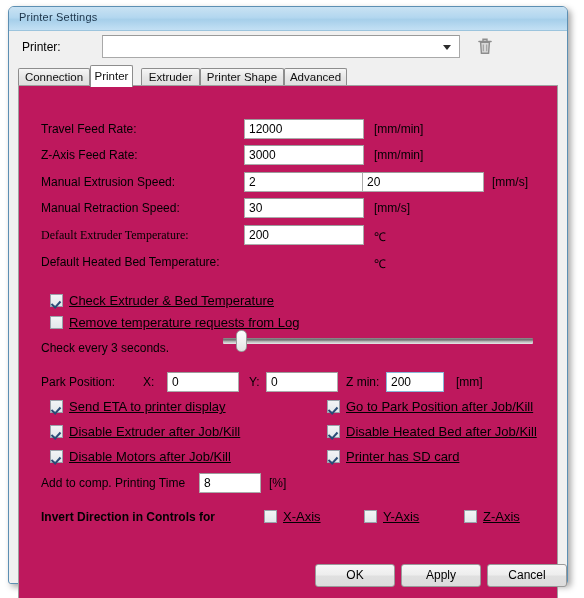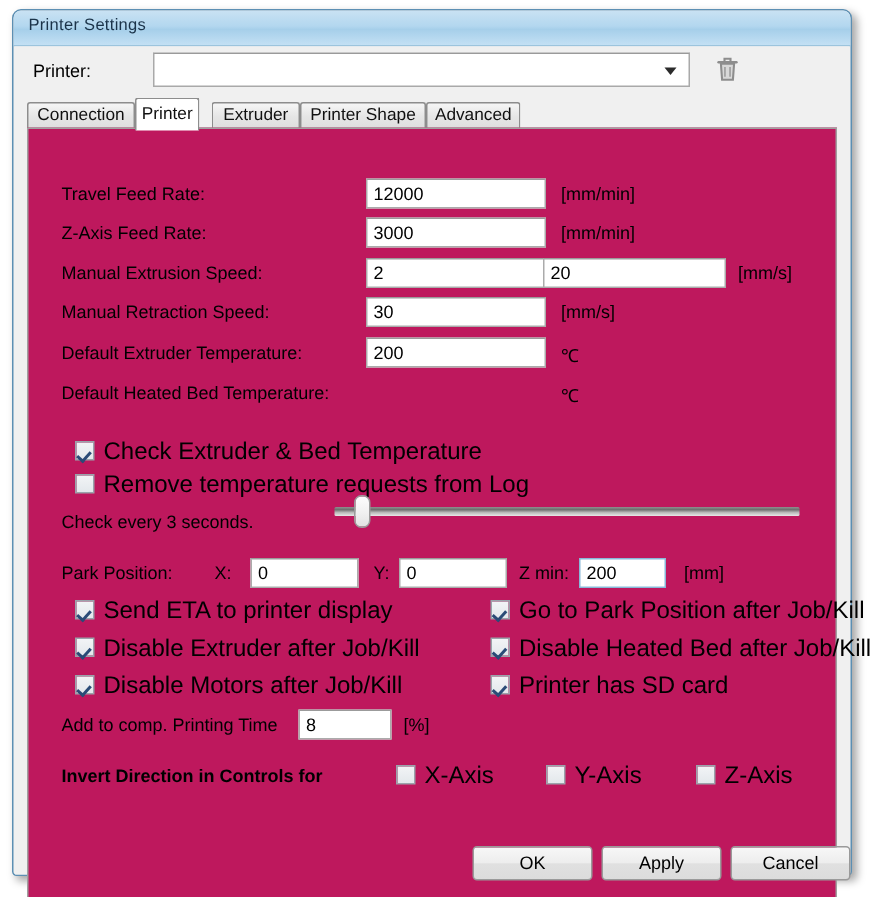--- a/index.html
+++ b/index.html
@@ -207,23 +207,24 @@
     width: 4px;
     height: 7px;
     border: solid #2a4b77;
     border-width: 0 2px 2px 0;
     transform: rotate(42deg);
   }
   .cblabel {
     position: absolute;
     left: 19px;
     top: 0px;
-    font-size: 16px;
+    font-size: 13px;
     color: #000;
     white-space: nowrap;
+    text-decoration: underline;
   }
 
   
   #slider {
     position: absolute;
     left: 213px;
     top: 302px;
     width: 310px;
     height: 22px;
     cursor: pointer;
@@ -314,21 +315,21 @@
 
       <span class="lbl" style="left:22px;top:89px;">Manual Extrusion Speed:</span>
       <input class="txtbox" style="left: 225px; top: 86px; width: 120px;" value="2">
       <input class="txtbox" style="left: 343px; top: 86px; width: 122px;" value="20">
       <span class="unit" style="left:473px;top:89px;">[mm/s]</span>
 
       <span class="lbl" style="left:22px;top:115px;">Manual Retraction Speed:</span>
       <input class="txtbox" style="left: 225px; top: 112px; width: 120px;" value="30">
       <span class="unit" style="left:355px;top:115px;">[mm/s]</span>
 
-      <span class="lbl" style="left:22px;top:142px;">Default Extruder Temperature:</span>
+      <span class="lbl" style="left:22px;top:142px;font-family:Liberation Serif, serif;">Default Extruder Temperature:</span>
       <input class="txtbox" style="left: 225px; top: 139px; width: 120px;" value="200">
       <span class="unit" style="left:355px;top:142px;">℃</span>
 
       <span class="lbl" style="left:22px;top:169px;">Default Heated Bed Temperature:</span>
       <span class="unit" style="left:355px;top:169px;">℃</span>
 
       <div class="cbrow" style="left:31px;top:207px;">
         <span class="cbbox checked"></span>
         <span class="cblabel">Check Extruder &amp; Bed Temperature</span>
       </div>

